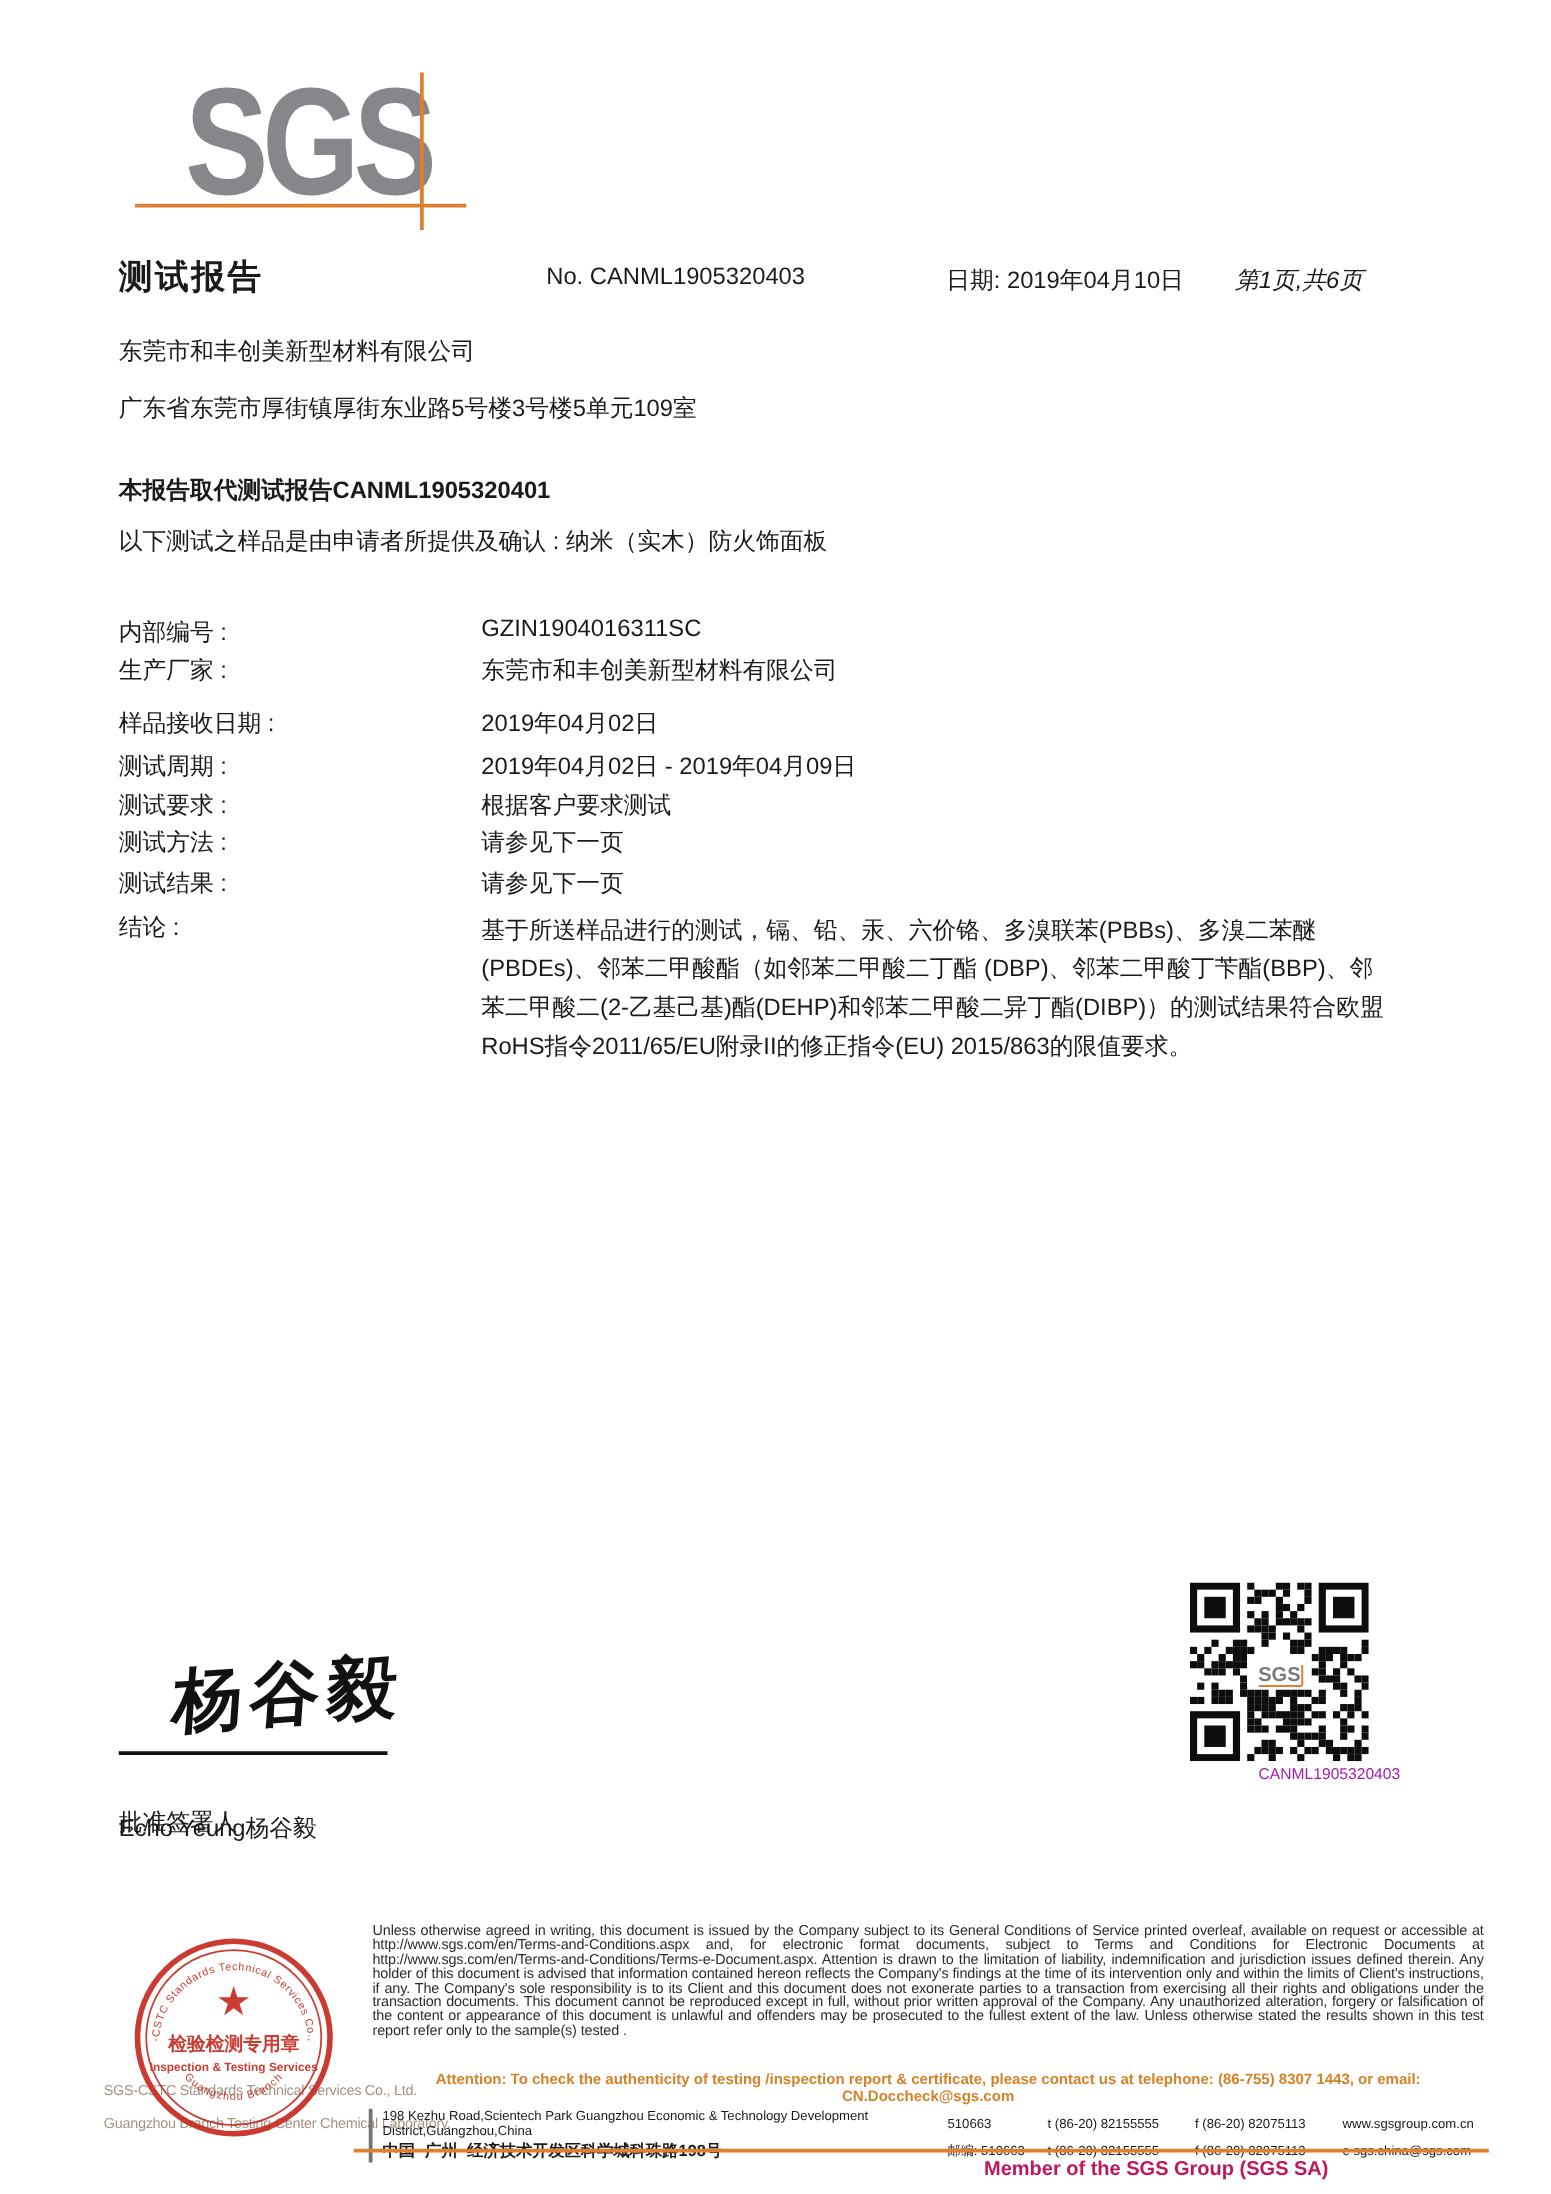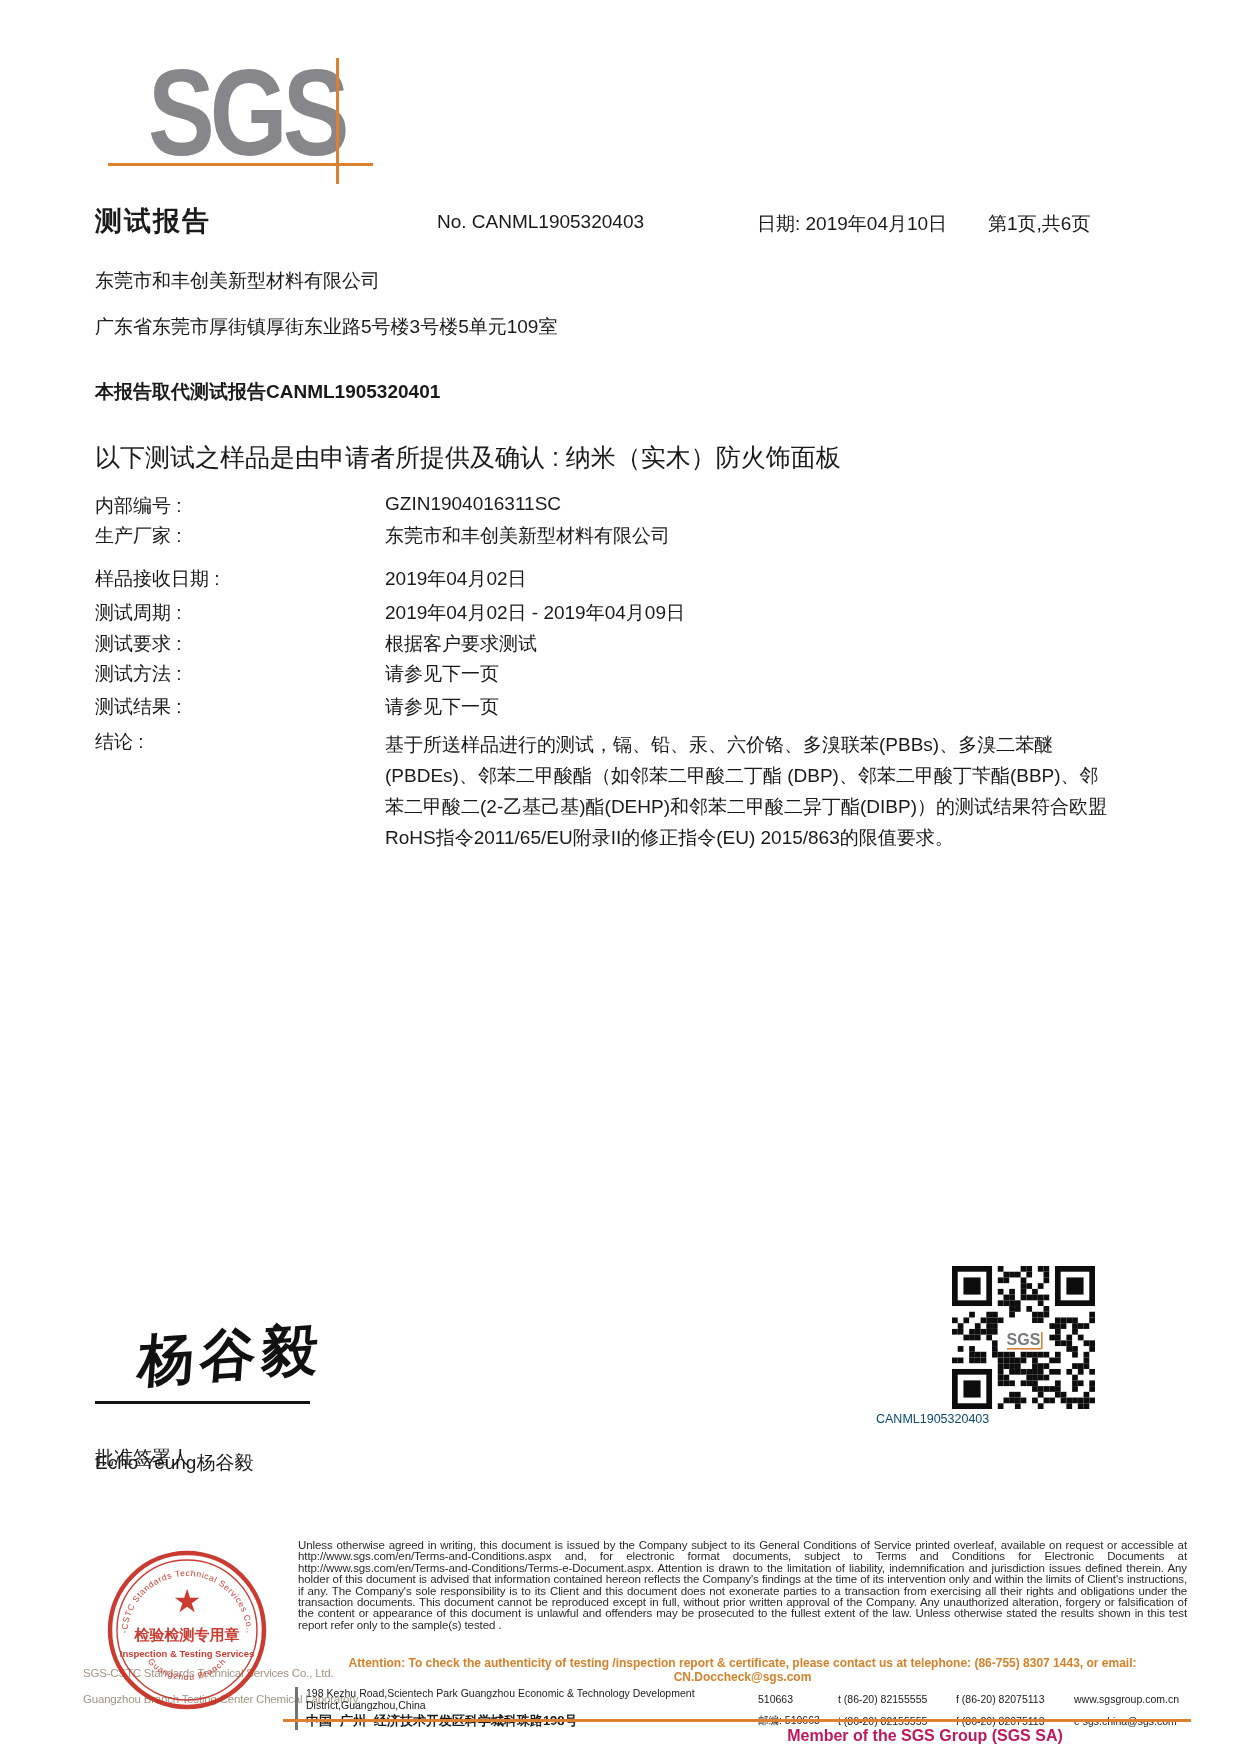--- a/index.html
+++ b/index.html
@@ -10,36 +10,36 @@
   
   .logo-text{left:148px;top:52px;font-size:122px;font-weight:bold;color:#87878b;
              letter-spacing:-6px;line-height:1;transform:scaleX(.82);transform-origin:left top;}
   .logo-hline{left:108px;top:163px;width:265px;height:3px;background:#dd8030;}
   .logo-vline{left:336px;top:58px;width:3px;height:126px;background:#dd8030;}
 
   
   .title{left:95px;top:203px;font-size:27px;font-weight:bold;letter-spacing:2px;}
   .report-no{left:437px;top:211px;font-size:19px;}
   .date{left:757px;top:211px;font-size:19px;}
-  .pageno{left:988px;top:211px;font-size:19px;}
+  .pageno{left:988px;top:211px;font-size:19px;font-style:italic;}
 
   .applicant-name{left:95px;top:268px;font-size:19px;}
   .applicant-addr{left:95px;top:314px;font-size:19px;}
   .replaces{left:95px;top:379px;font-size:19px;font-weight:bold;}
-  .sample-stmt{left:95px;top:420px;font-size:25px;margin-top:21px;}
+  .sample-stmt{left:95px;top:420px;font-size:19px;}
 
   .field-row{position:absolute;left:95px;width:1055px;font-size:19px;}
   .field-label{display:inline-block;}
   .field-value{position:absolute;left:290px;top:0;}
   .conclusion-value{width:725px;line-height:31px;}
 
   .sign-company{left:95px;top:1186px;font-size:19px;line-height:31px;}
 
   .qr{left:952px;top:1266px;width:143px;height:143px;}
-  .qr-label{left:876px;top:1412px;width:183px;font-size:12.5px;color:#0c4a6e;}
+  .qr-label{left:972px;top:1412px;width:183px;text-align:center;font-size:12.5px;color:#a21caf;}
 
   .sig-hand{left:138px;top:1318px;font-size:56px;font-weight:bold;color:#111;
             font-family:"DejaVu Serif","Liberation Serif",serif;
             transform:rotate(-4deg) skewX(-8deg);letter-spacing:6px;}
   .sig-line{left:95px;top:1401px;width:215px;height:3px;background:#111;}
   .signer-name{left:95px;top:1414px;font-size:19px;margin-top:36px;}
   .signer-title{left:95px;top:1445px;font-size:19px;}
 
   
   .lab-lines{left:83px;top:1660px;font-size:11.5px;line-height:26px;color:#a39483;letter-spacing:-.2px;}

